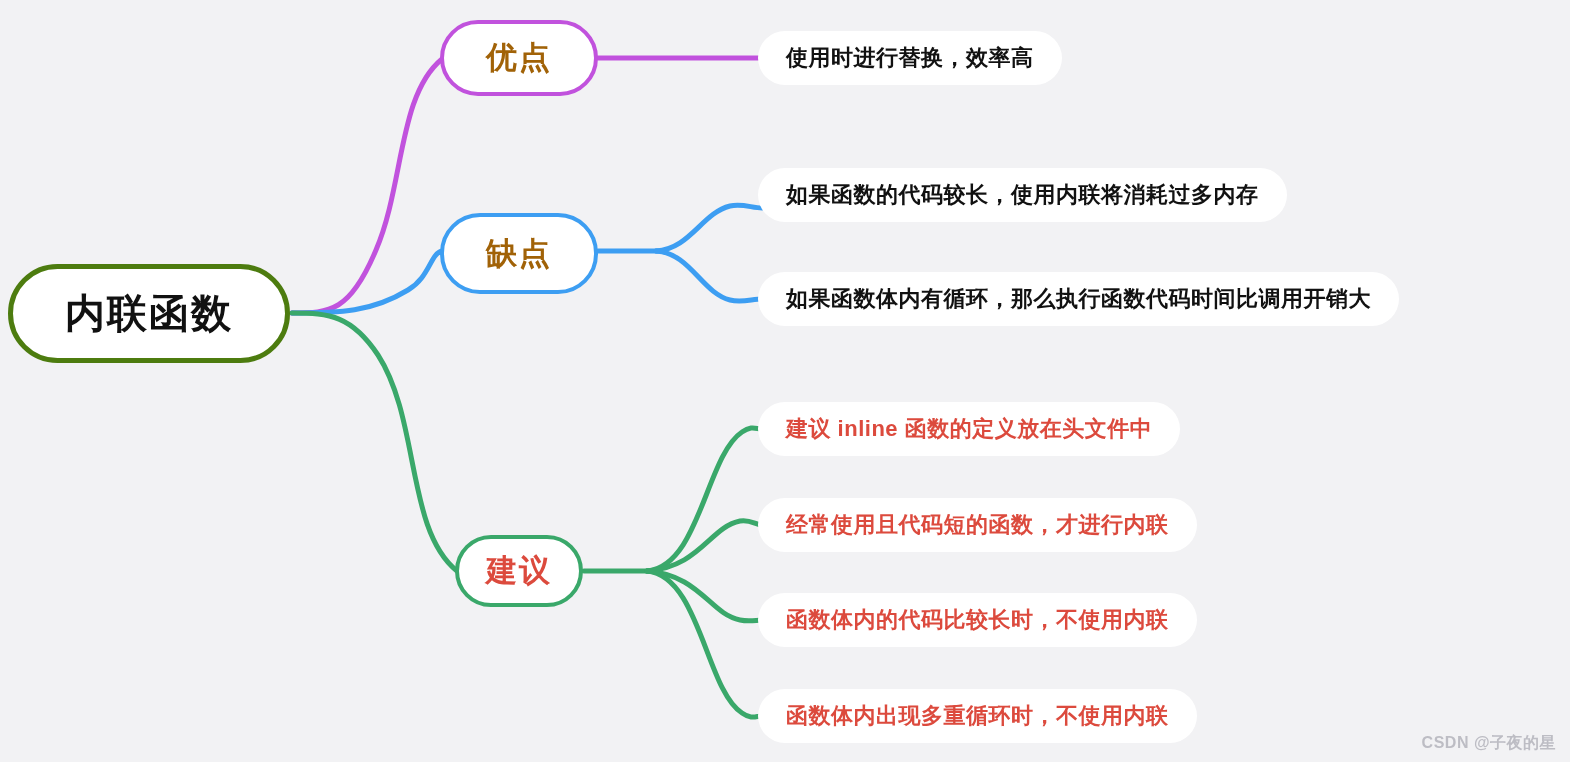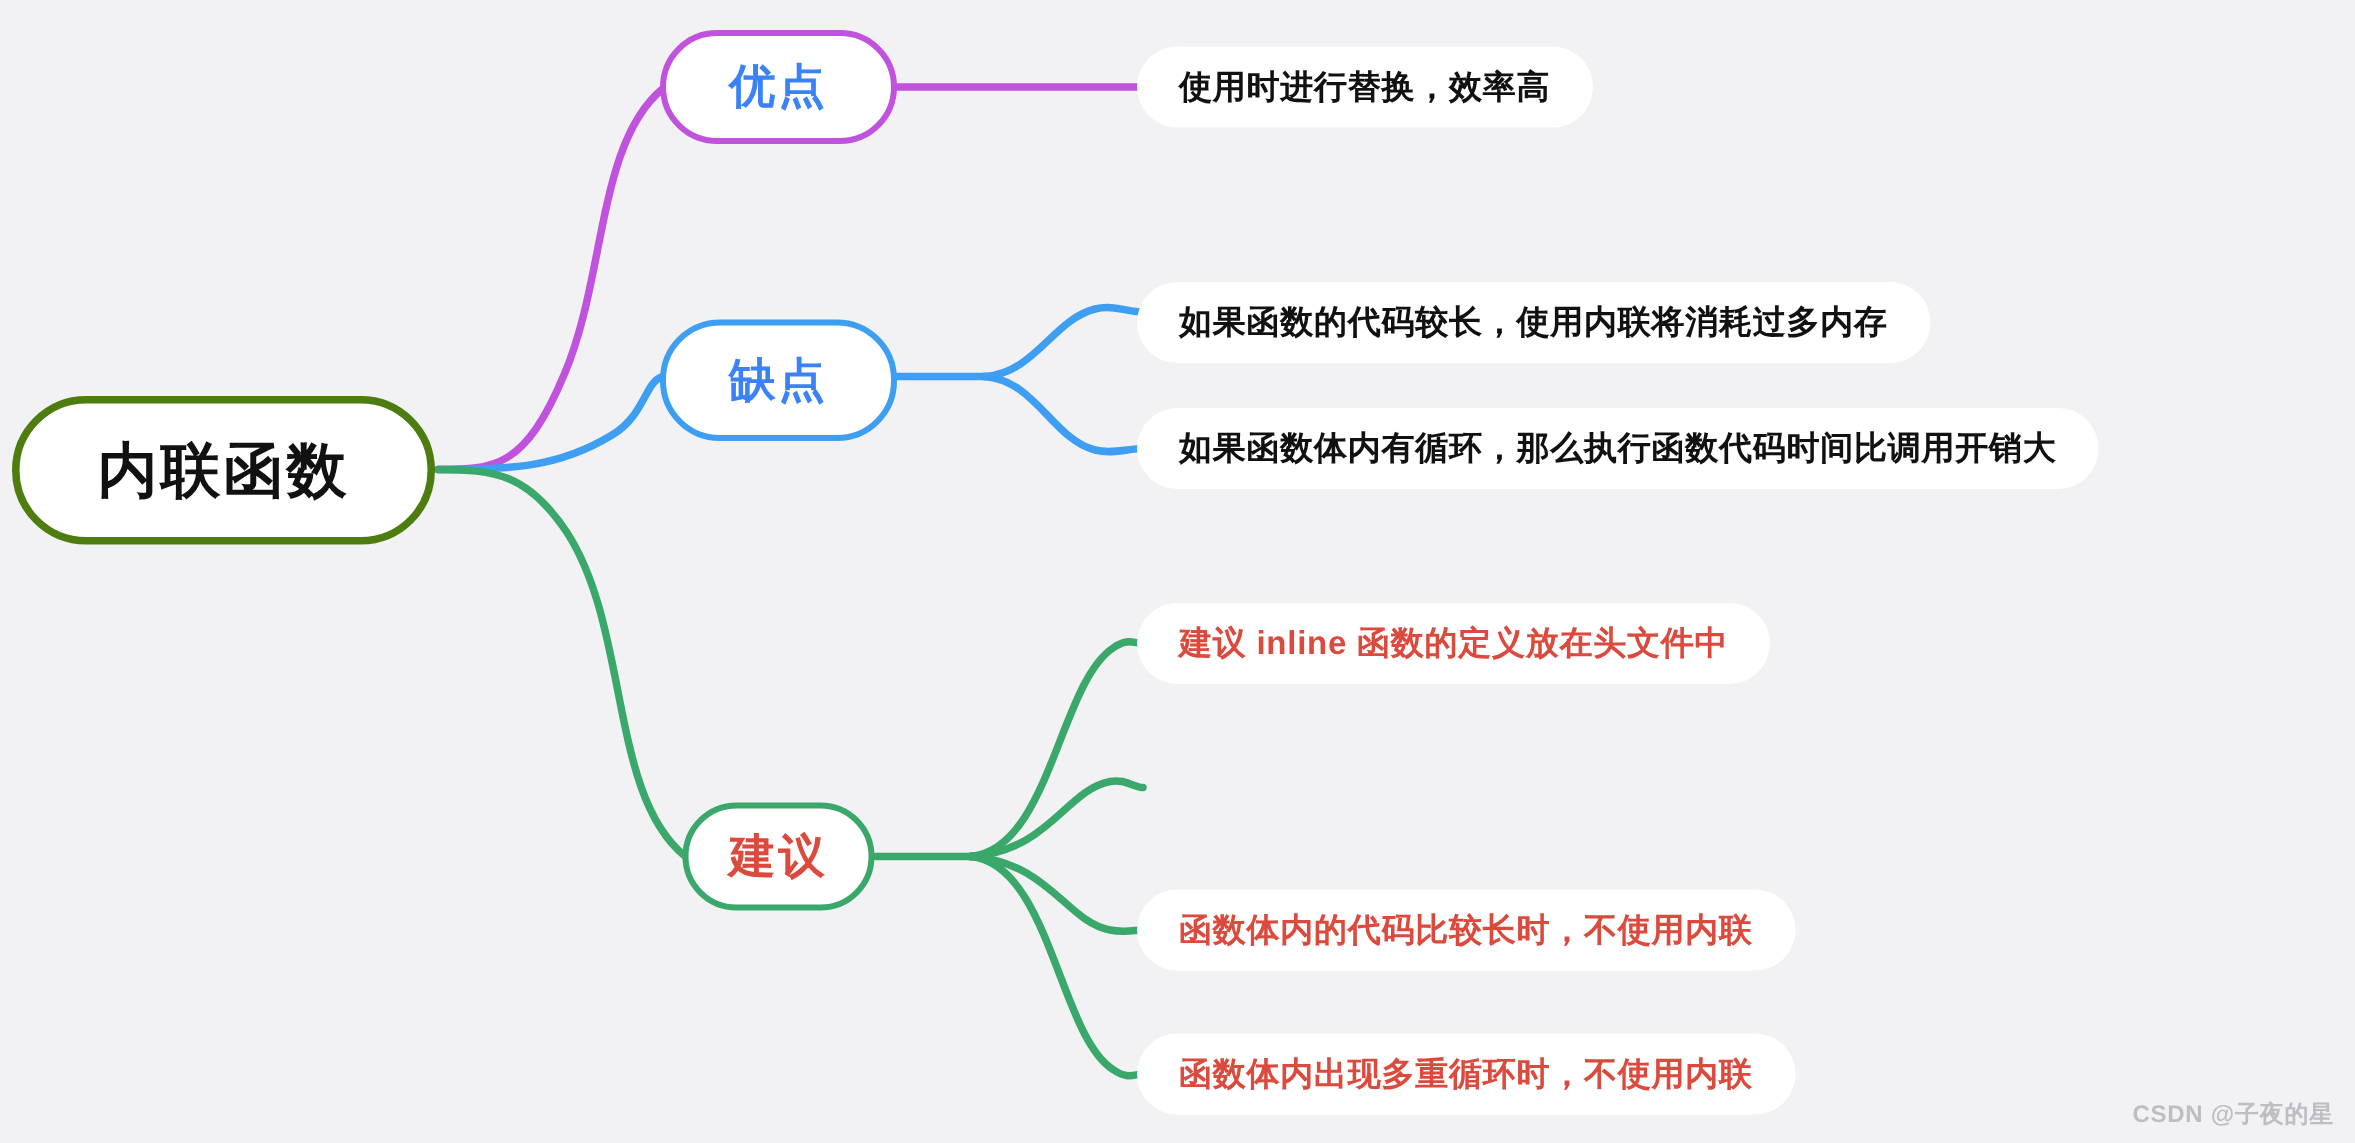--- a/index.html
+++ b/index.html
@@ -51,21 +51,21 @@
     color: #111111;
     letter-spacing: 2px;
   }
   
   .node-branch {
     border-width: 4px;
     border-style: solid;
     border-radius: 40px;
     font-size: 31px;
     font-weight: 700;
-    color: #3b82f6;
+    color: #a16207;
     letter-spacing: 2px;
   }
   .node-branch-pros {
     left: 440px;
     top: 20px;
     width: 158px;
     height: 76px;
     border-color: #c152dd;
   }
   .node-branch-cons {
@@ -90,21 +90,21 @@
     font-size: 22px;
     font-weight: 600;
     color: #111111;
     padding: 0 28px;
     height: 54px;
     letter-spacing: 0.5px;
   }
   .leaf-red { color: #dc4a3d; }
 
   .leaf-p1  { left: 758px; top: 31px;  }
-  .leaf-c1  { left: 758px; top: 188px; }
+  .leaf-c1  { left: 758px; top: 168px; }
   .leaf-c2  { left: 758px; top: 272px; }
   .leaf-a1  { left: 758px; top: 402px; }
   .leaf-a2  { left: 758px; top: 498px; }
   .leaf-a3  { left: 758px; top: 593px; }
   .leaf-a4  { left: 758px; top: 689px; }
 
   #watermark {
     position: absolute;
     right: 14px;
     bottom: 8px;
@@ -163,20 +163,23 @@
   <div class="node node-leaf leaf-c1">
     <span>如果函数的代码较长，使用内联将消耗过多内存</span>
   </div>
   <div class="node node-leaf leaf-c2">
     <span>如果函数体内有循环，那么执行函数代码时间比调用开销大</span>
   </div>
 
   <div class="node node-leaf leaf-a1 leaf-red">
     <span>建议 inline 函数的定义放在头文件中</span>
   </div>
+  <div class="node node-leaf leaf-a2 leaf-red">
+    <span>经常使用且代码短的函数，才进行内联</span>
+  </div>
   <div class="node node-leaf leaf-a3 leaf-red">
     <span>函数体内的代码比较长时，不使用内联</span>
   </div>
   <div class="node node-leaf leaf-a4 leaf-red">
     <span>函数体内出现多重循环时，不使用内联</span>
   </div>
 
   <div id="watermark">CSDN @子夜的星</div>
 
 </div>

